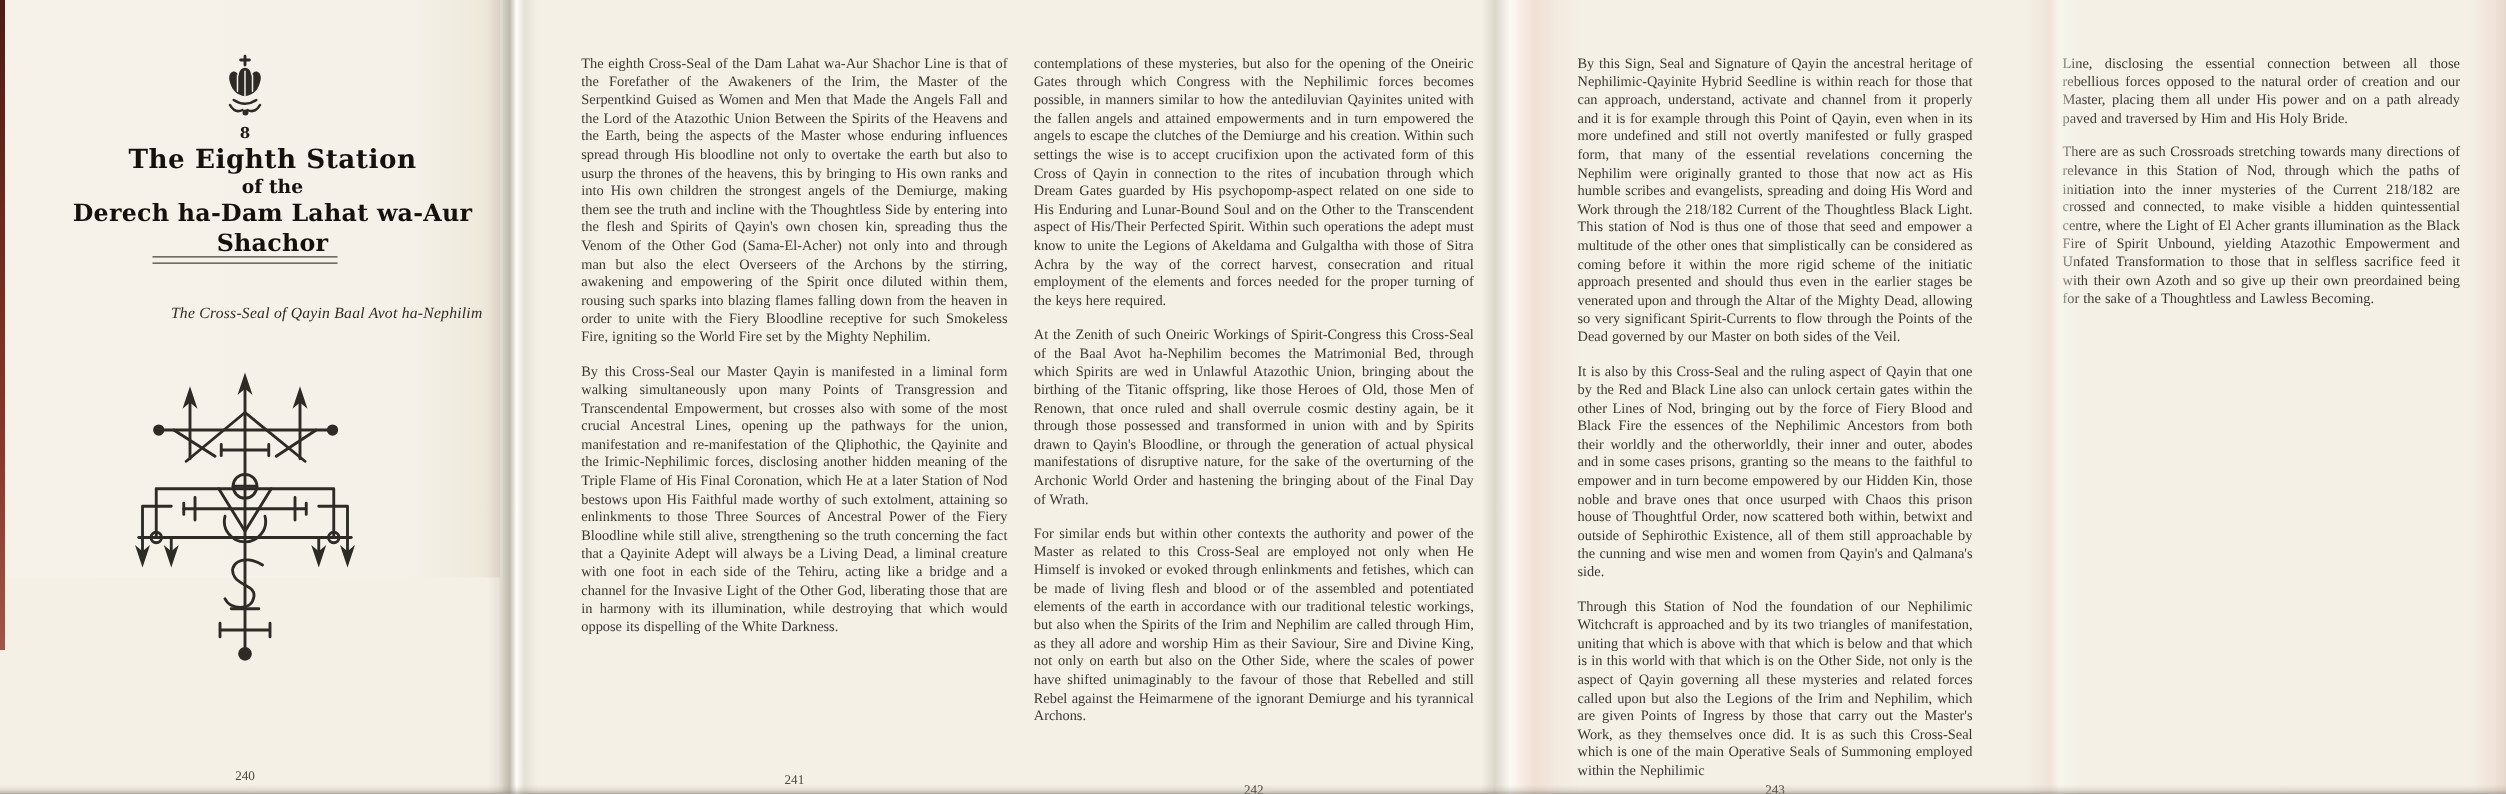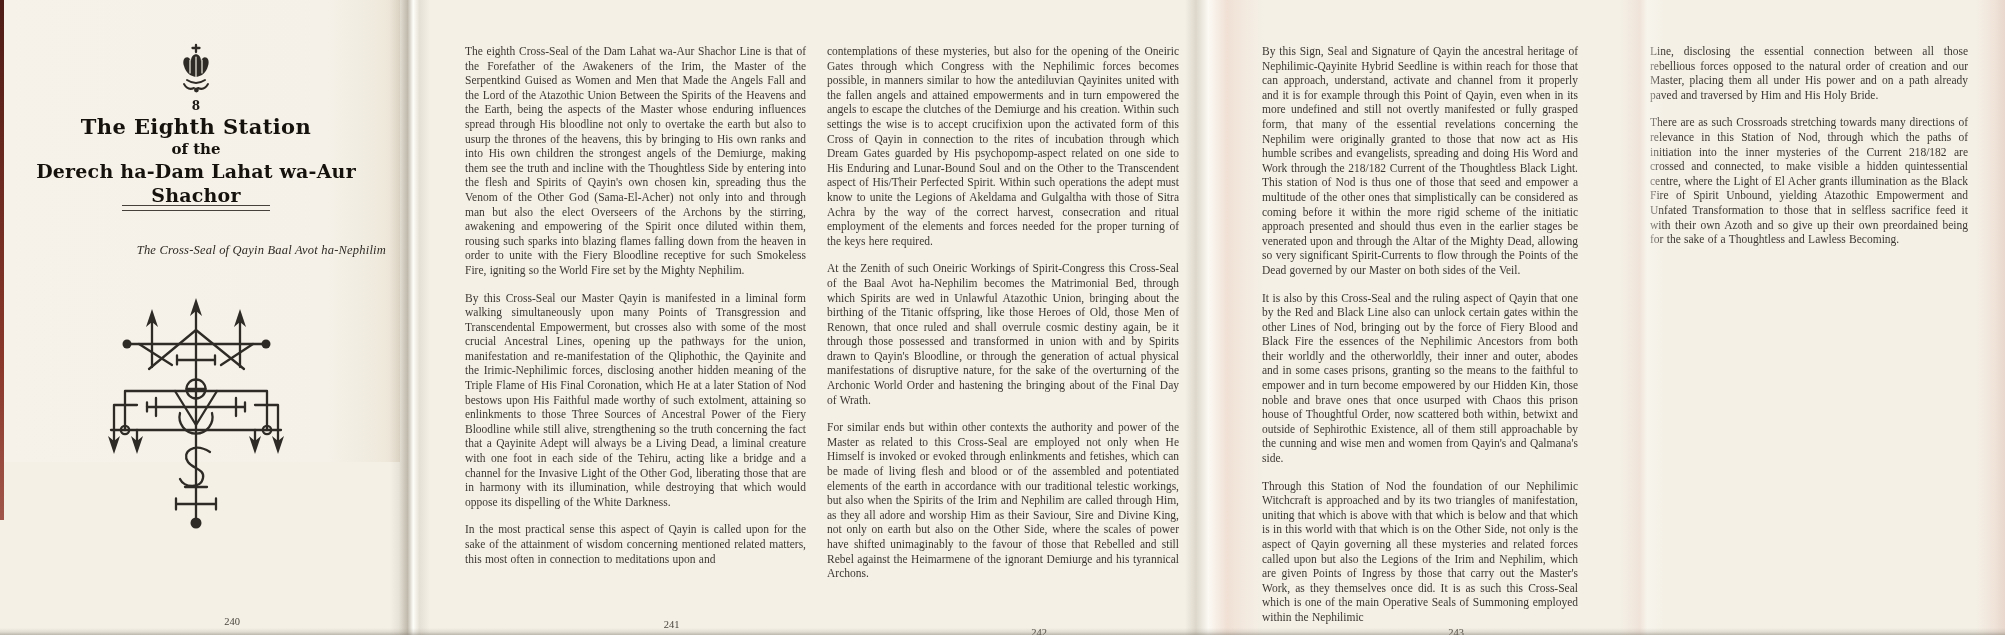--- a/index.html
+++ b/index.html
@@ -29,40 +29,40 @@
   .edge-right{position:absolute;top:0;left:1976px;width:29px;height:635px;
     background:linear-gradient(90deg,rgba(0,0,0,0) 0%,rgba(231,196,184,0.28) 60%,rgba(213,178,166,0.40) 100%);}
   .edge-bottom{position:absolute;left:0;top:628px;width:2005px;height:7px;
     background:linear-gradient(180deg,rgba(140,134,122,0) 0%,rgba(140,134,122,0.18) 55%,rgba(120,114,102,0.45) 100%);}
 
   
   .emblem{position:absolute;left:175px;top:42px;}
   .station-number{position:absolute;left:0;top:99px;width:392px;text-align:center;
     font-family:"DejaVu Serif",serif;font-weight:700;font-size:12px;color:#1d1914;}
   .title-block{position:absolute;left:0;top:115px;width:392px;text-align:center;color:#15110c;
-    font-family:"DejaVu Serif",serif;font-weight:700;}
+    font-family:"DejaVu Serif",serif;font-weight:700;padding-left:22px;}
   .title-line-1{font-size:21px;line-height:24px;letter-spacing:0.4px;}
   .title-line-2{font-size:15px;line-height:20px;}
   .title-line-3{font-size:19px;line-height:24px;letter-spacing:0.2px;}
   .double-rule{position:absolute;left:122px;top:205px;width:148px;height:4px;
     border-top:1.5px solid #46423b;border-bottom:1.5px solid #46423b;}
   .seal-caption{position:absolute;left:0;top:243px;width:386px;text-align:right;
     font-style:italic;font-size:12.5px;color:#2e2a24;letter-spacing:0.2px;}
   .seal-sigil{position:absolute;left:96px;top:292px;}
 
   
   .textcol{position:absolute;top:44px;text-align:justify;
     font-size:11.5px;line-height:14.6px;color:#3c3731;word-spacing:0.4px;}
   .textcol p{margin:0 0 13px 0;}
   .col-241{left:45px;width:341px;}
   .col-242{left:12px;width:352px;font-family:Liberation Serif, serif;}
   .col-243{left:7px;width:316px;}
   .col-244{left:25px;width:318px;}
 
-  .pagenum{position:absolute;text-align:center;font-size:10.5px;color:#4a453d;padding-left:36px;}
+  .pagenum{position:absolute;text-align:center;font-size:10.5px;color:#4a453d;}
   .pn-240{left:0;top:616px;width:392px;}
   .pn-241{left:45px;top:619px;width:341px;text-align:center;}
   .pn-242{left:12px;top:627px;width:352px;}
   .pn-243{left:7px;top:627px;width:316px;}
 
   svg .ln{stroke:#2e2b26;stroke-width:2.3;fill:none;stroke-linecap:round;stroke-linejoin:round;}
   svg .fl{fill:#2e2b26;stroke:none;}
 </style>
 </head>
 <body>
@@ -144,21 +144,20 @@
       </svg>
     </div>
 
     <div class="pagenum pn-240">240</div>
   </section>
 
   <section class="page page-241">
     <div class="textcol col-241">
         <p>The eighth Cross-Seal of the Dam Lahat wa-Aur Shachor Line is that of the Forefather of the Awakeners of the Irim, the Master of the Serpentkind Guised as Women and Men that Made the Angels Fall and the Lord of the Atazothic Union Between the Spirits of the Heavens and the Earth, being the aspects of the Master whose enduring influences spread through His bloodline not only to overtake the earth but also to usurp the thrones of the heavens, this by bringing to His own ranks and into His own children the strongest angels of the Demiurge, making them see the truth and incline with the Thoughtless Side by entering into the flesh and Spirits of Qayin's own chosen kin, spreading thus the Venom of the Other God (Sama-El-Acher) not only into and through man but also the elect Overseers of the Archons by the stirring, awakening and empowering of the Spirit once diluted within them, rousing such sparks into blazing flames falling down from the heaven in order to unite with the Fiery Bloodline receptive for such Smokeless Fire, igniting so the World Fire set by the Mighty Nephilim.</p>
         <p>By this Cross-Seal our Master Qayin is manifested in a liminal form walking simultaneously upon many Points of Transgression and Transcendental Empowerment, but crosses also with some of the most crucial Ancestral Lines, opening up the pathways for the union, manifestation and re-manifestation of the Qliphothic, the Qayinite and the Irimic-Nephilimic forces, disclosing another hidden meaning of the Triple Flame of His Final Coronation, which He at a later Station of Nod bestows upon His Faithful made worthy of such extolment, attaining so enlinkments to those Three Sources of Ancestral Power of the Fiery Bloodline while still alive, strengthening so the truth concerning the fact that a Qayinite Adept will always be a Living Dead, a liminal creature with one foot in each side of the Tehiru, acting like a bridge and a channel for the Invasive Light of the Other God, liberating those that are in harmony with its illumination, while destroying that which would oppose its dispelling of the White Darkness.</p>
-        <p>In the most practical sense this aspect of Qayin is called upon for the sake of the attainment of wisdom concerning mentioned related matters, this most often in connection to meditations upon and</p>
       </div>
     <div class="pagenum pn-241">241</div>
   </section>
 
   <section class="page page-242">
     <div class="textcol col-242">
         <p>contemplations of these mysteries, but also for the opening of the Oneiric Gates through which Congress with the Nephilimic forces becomes possible, in manners similar to how the antediluvian Qayinites united with the fallen angels and attained empowerments and in turn empowered the angels to escape the clutches of the Demiurge and his creation. Within such settings the wise is to accept crucifixion upon the activated form of this Cross of Qayin in connection to the rites of incubation through which Dream Gates guarded by His psychopomp-aspect related on one side to His Enduring and Lunar-Bound Soul and on the Other to the Transcendent aspect of His/Their Perfected Spirit. Within such operations the adept must know to unite the Legions of Akeldama and Gulgaltha with those of Sitra Achra by the way of the correct harvest, consecration and ritual employment of the elements and forces needed for the proper turning of the keys here required.</p>
         <p>At the Zenith of such Oneiric Workings of Spirit-Congress this Cross-Seal of the Baal Avot ha-Nephilim becomes the Matrimonial Bed, through which Spirits are wed in Unlawful Atazothic Union, bringing about the birthing of the Titanic offspring, like those Heroes of Old, those Men of Renown, that once ruled and shall overrule cosmic destiny again, be it through those possessed and transformed in union with and by Spirits drawn to Qayin's Bloodline, or through the generation of actual physical manifestations of disruptive nature, for the sake of the overturning of the Archonic World Order and hastening the bringing about of the Final Day of Wrath.</p>
         <p>For similar ends but within other contexts the authority and power of the Master as related to this Cross-Seal are employed not only when He Himself is invoked or evoked through enlinkments and fetishes, which can be made of living flesh and blood or of the assembled and potentiated elements of the earth in accordance with our traditional telestic workings, but also when the Spirits of the Irim and Nephilim are called through Him, as they all adore and worship Him as their Saviour, Sire and Divine King, not only on earth but also on the Other Side, where the scales of power have shifted unimaginably to the favour of those that Rebelled and still Rebel against the Heimarmene of the ignorant Demiurge and his tyrannical Archons.</p>
       </div>

